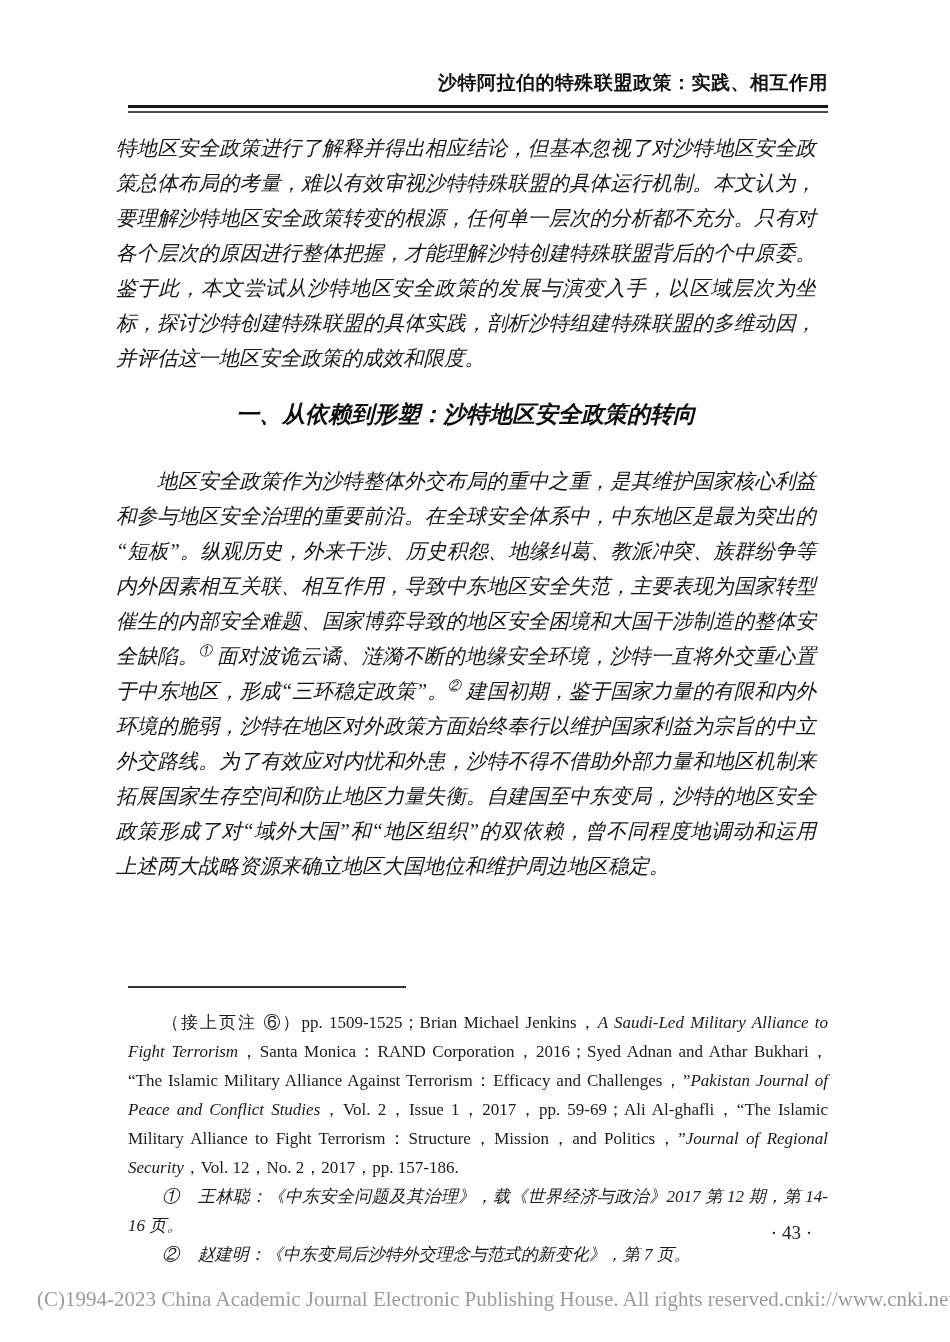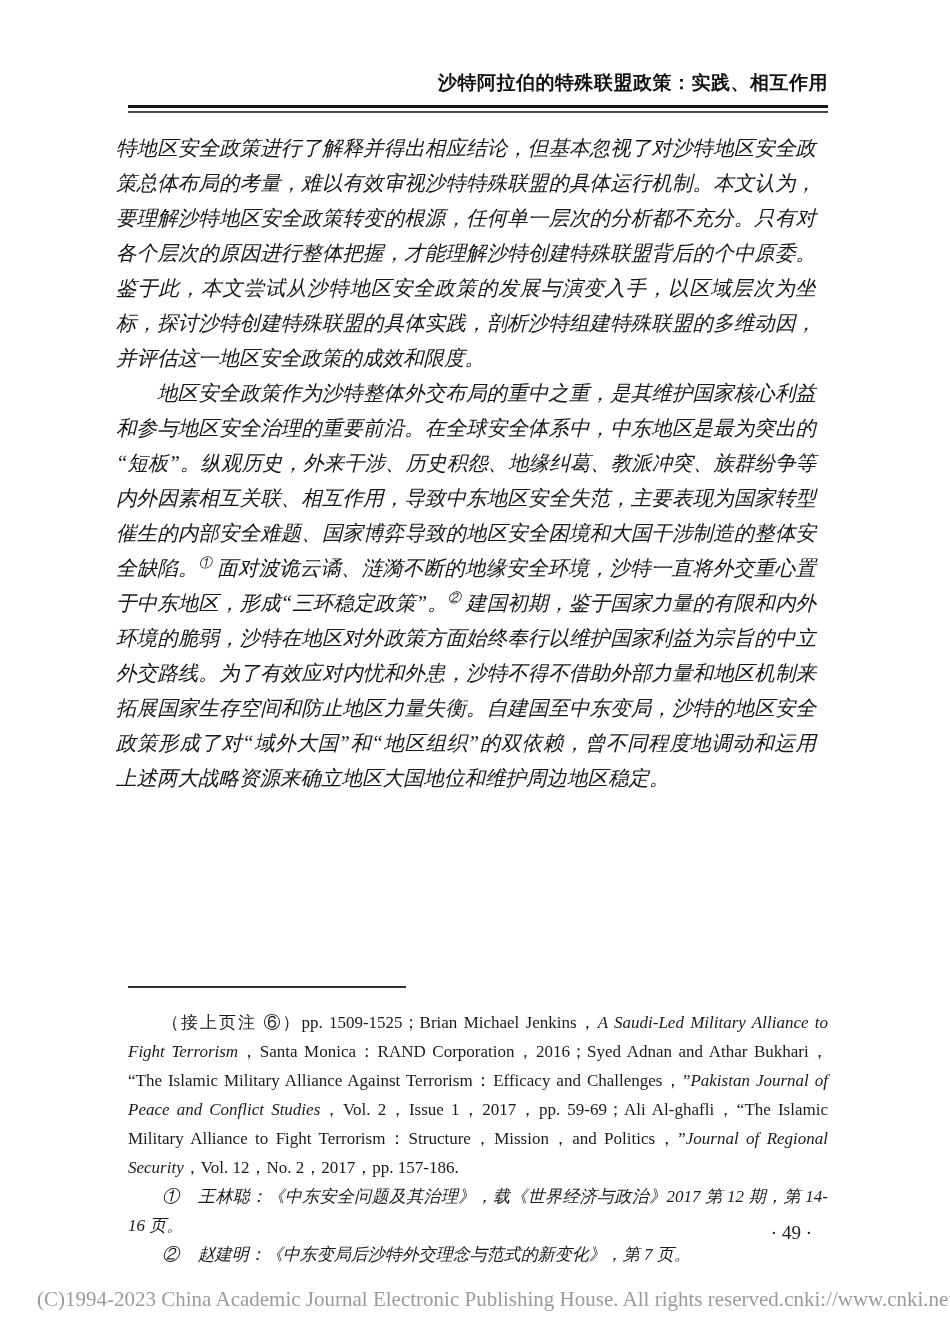--- a/index.html
+++ b/index.html
@@ -105,35 +105,36 @@
 
   <div class="running-header">
     <div class="running-title">沙特阿拉伯的特殊联盟政策：实践、相互作用</div>
     <div class="header-rule"></div>
   </div>
 
   <div class="body-col">
 
     <p class="body-par first">特地区安全政策进行了解释并得出相应结论，但基本忽视了对沙特地区安全政策总体布局的考量，难以有效审视沙特特殊联盟的具体运行机制。本文认为，要理解沙特地区安全政策转变的根源，任何单一层次的分析都不充分。只有对各个层次的原因进行整体把握，才能理解沙特创建特殊联盟背后的个中原委。鉴于此，本文尝试从沙特地区安全政策的发展与演变入手，以区域层次为坐标，探讨沙特创建特殊联盟的具体实践，剖析沙特组建特殊联盟的多维动因，并评估这一地区安全政策的成效和限度。</p>
 
+    <h2 class="section-heading">一、从依赖到形塑：沙特地区安全政策的转向</h2>
 
     <p class="body-par indent"><span>地区安全政策作为沙特整体外交布局的重中之重，是其维护国家核心利益和参与地区安全治理的重要前沿。在全球安全体系中，中东地区是最为突出的“短板”。纵观历史，外来干涉、历史积怨、地缘纠葛、教派冲突、族群纷争等内外因素相互关联、相互作用，导致中东地区安全失范，主要表现为国家转型催生的内部安全难题、国家博弈导致的地区安全困境和大国干涉制造的整体安全缺陷。</span><sup class="fn-ref">①</sup><span> 面对波诡云谲、涟漪不断的地缘安全环境，沙特一直将外交重心置于中东地区，形成“三环稳定政策”。</span><sup class="fn-ref">②</sup><span> 建国初期，鉴于国家力量的有限和内外环境的脆弱，沙特在地区对外政策方面始终奉行以维护国家利益为宗旨的中立外交路线。为了有效应对内忧和外患，沙特不得不借助外部力量和地区机制来拓展国家生存空间和防止地区力量失衡。自建国至中东变局，沙特的地区安全政策形成了对“域外大国”和“地区组织”的双依赖，曾不同程度地调动和运用上述两大战略资源来确立地区大国地位和维护周边地区稳定。</span></p>
 
   </div>
 
   <div class="footnote-block">
     <div class="footnote-sep"></div>
 
     <p class="footnote-par"><span>（接上页注 ⑥）pp. 1509-1525；Brian Michael Jenkins，</span><i>A Saudi-Led Military Alliance to Fight Terrorism</i><span>，Santa Monica：RAND Corporation，2016；Syed Adnan and Athar Bukhari，“The Islamic Military Alliance Against Terrorism：Efficacy and Challenges，”</span><i>Pakistan Journal of Peace and Conflict Studies</i><span>，Vol. 2，Issue 1，2017，pp. 59-69；Ali Al-ghafli，“The Islamic Military Alliance to Fight Terrorism：Structure，Mission，and Politics，”</span><i>Journal of Regional Security</i><span>，Vol. 12，No. 2，2017，pp. 157-186.</span></p>
 
     <p class="footnote-item"><span class="footnote-marker">①</span><span>王林聪：《中东安全问题及其治理》，载《世界经济与政治》2017 第 12 期，第 14-16 页。</span></p>
 
     <p class="footnote-item"><span class="footnote-marker">②</span><span>赵建明：《中东变局后沙特外交理念与范式的新变化》，第 7 页。</span></p>
   </div>
 
-  <div class="page-number">· 49 ·</div>
+  <div class="page-number">· 43 ·</div>
 
   <div class="cnki-footer">
     <span>(C)1994-2023 China Academic Journal Electronic Publishing House. All rights reserved.</span>
     <span>cnki://www.cnki.net</span>
   </div>
 
 </div>
 
 </body></html>

